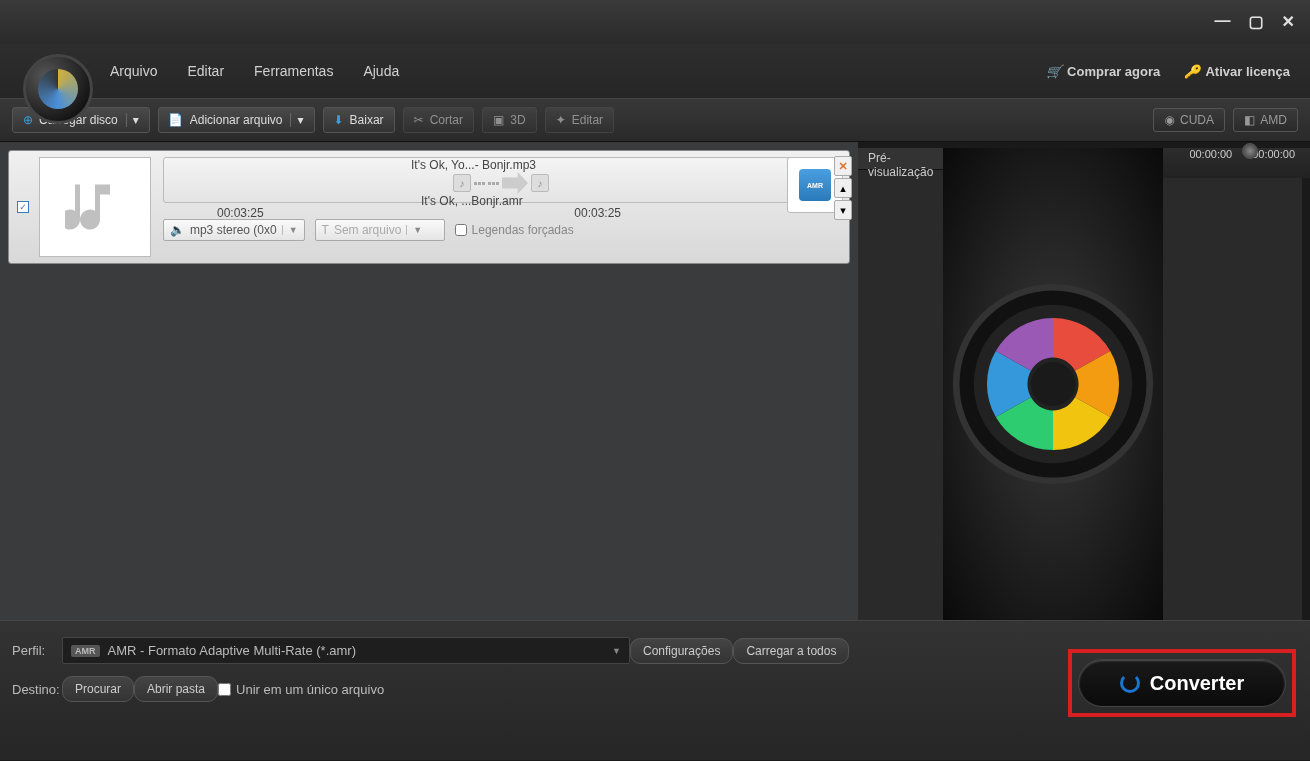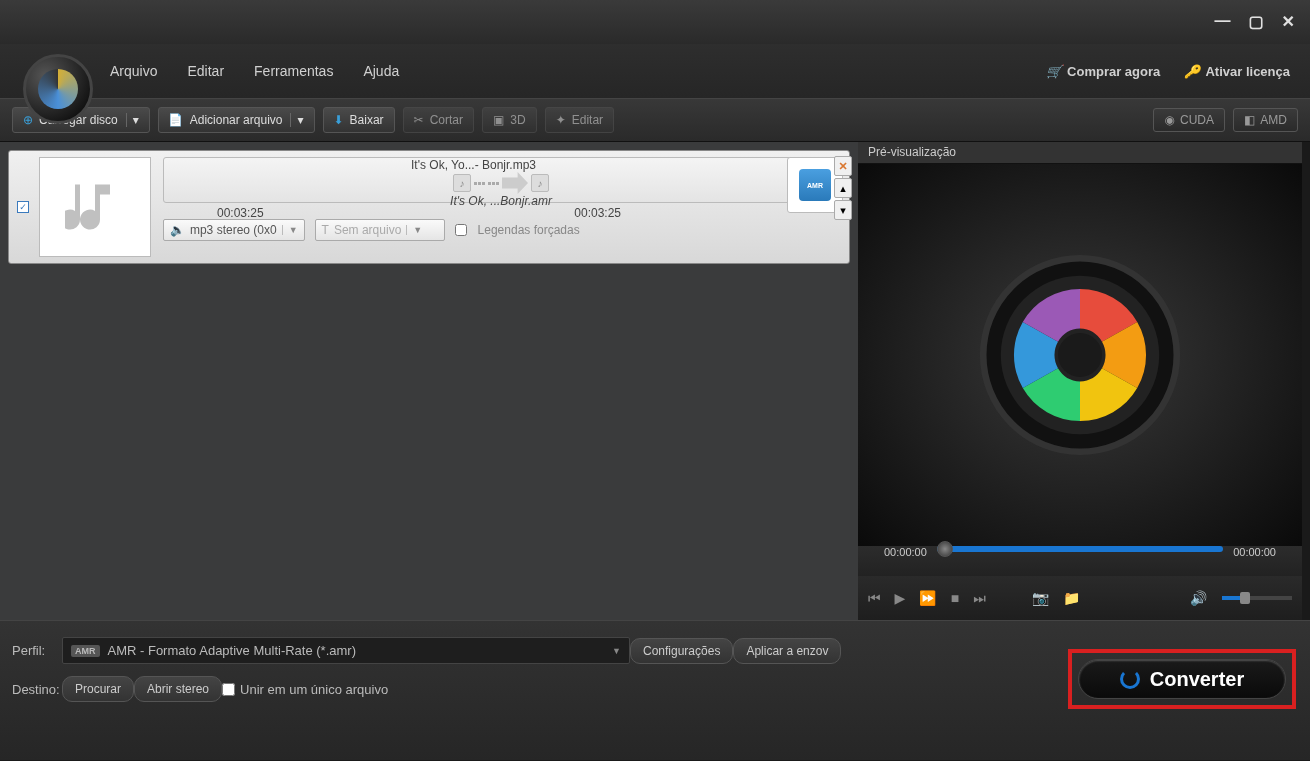--- a/index.html
+++ b/index.html
@@ -37,35 +37,35 @@
 .music-icon { width: 60px; height: 60px; color: #c0c0c0; }
 .file-info { flex: 1; padding: 6px 10px; display: flex; flex-direction: column; gap: 4px; }
 .file-row1 { display: flex; align-items: center; height: 46px; background: linear-gradient(#f4f4f4,#e4e4e4); border: 1px solid #bbb; border-radius: 3px; padding: 0 10px; font-size: 12px; color: #444; flex-direction: column; }
 .src-name { width: 180px; }
 .src-dur { position: absolute; left: 208px; top: 55px; font-size: 12px; color: #444; }
 .arrow-block { flex: 1; display: flex; align-items: center; justify-content: center; gap: 3px; }
 .mini-icon { width: 18px; height: 18px; background: #ddd; border: 1px solid #bbb; border-radius: 2px; display: flex; align-items: center; justify-content: center; font-size: 10px; color: #888; }
 .dots { display: flex; gap: 1px; }
 .dots span { width: 3px; height: 3px; background: #aaa; }
 .big-arrow { width: 26px; height: 22px; background: #ccc; clip-path: polygon(0 25%, 60% 25%, 60% 0, 100% 50%, 60% 100%, 60% 75%, 0 75%); }
-.dst-name { width: 160px; text-align: center; font-style: italic; }
+.dst-name { width: 160px; text-align: left; }
 .dst-dur { position: absolute; right: 228px; top: 55px; font-size: 12px; color: #444; }
 .fmt-box { position: absolute; right: 6px; top: 6px; width: 56px; height: 56px; background: #fff; border: 1px solid #bbb; border-radius: 3px; display: flex; align-items: center; justify-content: center; }
 .fmt-badge { width: 32px; height: 32px; background: linear-gradient(#4a9fe0,#2a7aba); border-radius: 4px; display: flex; align-items: center; justify-content: center; font-size: 7px; color: #fff; font-weight: bold; }
 .side-btns { position: absolute; right: -22px; top: 6px; display: flex; flex-direction: column; gap: 2px; }
 .side-btn { width: 18px; height: 20px; background: #f0f0f0; border: 1px solid #aaa; border-radius: 2px; display: flex; align-items: center; justify-content: center; font-size: 11px; cursor: pointer; }
 .side-btn.close { color: #d97730; font-weight: bold; }
 .file-row2 { display: flex; align-items: center; gap: 10px; margin-top: 12px; }
 .dd { background: linear-gradient(#fafafa,#e5e5e5); border: 1px solid #aaa; border-radius: 2px; font-size: 12px; color: #555; padding: 3px 6px; display: flex; align-items: center; gap: 5px; cursor: pointer; }
 .dd .caret { border-left: 1px solid #bbb; padding-left: 6px; font-size: 9px; color: #888; }
-.sub-chk { display: flex; align-items: center; gap: 11px; font-size: 12px; color: #888; }
+.sub-chk { display: flex; align-items: center; gap: 5px; font-size: 12px; color: #888; }
 .sub-chk input { width: 12px; height: 12px; }
 
 
-.preview-panel { width: 444px; background: #2a2a2a; display: flex; flex-direction: column; }
+.preview-panel { width: 444px; background: #2a2a2a; display: flex; flex-direction: row; margin-top: 6px; }
 .preview-header { height: 22px; background: #333; color: #ccc; font-size: 12px; padding: 3px 10px; border-bottom: 1px solid #111; }
 .preview-screen { flex: 1; background: radial-gradient(ellipse at center, #3a3a3a, #0a0a0a); display: flex; align-items: center; justify-content: center; }
 .preview-logo { width: 220px; height: 220px; }
 .playback-bar { height: 30px; background: linear-gradient(#2c2c2c,#222); display: flex; padding: 0 26px; gap: 10px; font-size: 11px; color: #ccc; }
 .pb-track { flex: 1; height: 6px; background: #1976d2; border-radius: 3px; position: relative; }
 .pb-knob { position: absolute; left: 0; top: -5px; width: 16px; height: 16px; background: radial-gradient(#888,#333); border-radius: 50%; border: 1px solid #555; }
 .controls-bar { height: 44px; background: linear-gradient(#2a2a2a,#1e1e1e); display: flex; align-items: center; padding: 0 10px; gap: 14px; color: #888; font-size: 14px; }
 .ctrl { cursor: pointer; }
 .ctrl-spacer { flex: 1; }
 .vol-slider { width: 70px; height: 4px; background: #444; position: relative; }
@@ -76,21 +76,21 @@
 .bottom { height: 140px; background: linear-gradient(#333,#262626); border-top: 1px solid #444; padding: 16px 12px 10px 12px; position: relative; }
 .form-row { display: flex; align-items: center; gap: 0; margin-bottom: 12px; }
 .form-label { color: #bbb; font-size: 13px; width: 50px; }
 .form-input { background: #1e1e1e; border: 1px solid #444; color: #bbb; font-size: 13px; padding: 5px 8px; width: 568px; border-radius: 2px; display: flex; align-items: center; justify-content: space-between; }
 .form-input .caret { font-size: 9px; color: #888; }
 .form-btn { background: linear-gradient(#444,#333); border: 1px solid #555; color: #ccc; font-size: 12px; padding: 5px 12px; border-radius: 10px; cursor: pointer; }
 .merge-chk { display: flex; align-items: center; gap: 5px; color: #bbb; font-size: 13px; }
 .merge-chk input { width: 13px; height: 13px; }
 
 .convert-wrap { position: absolute; right: 14px; top: 28px; border: 4px solid #d92020; padding: 6px; }
-.convert-btn { background: linear-gradient(#1a1a1a,#0a0a0a); border: 1px solid #444; border-radius: 28px; width: 208px; height: 40px; display: flex; align-items: center; justify-content: center; gap: 10px; cursor: pointer; box-shadow: inset 0 1px 2px #555; }
+.convert-btn { background: linear-gradient(#1a1a1a,#0a0a0a); border: 1px solid #444; border-radius: 28px; width: 208px; height: 48px; display: flex; align-items: center; justify-content: center; gap: 10px; cursor: pointer; box-shadow: inset 0 1px 2px #555; }
 .convert-btn .spin { width: 20px; height: 20px; border: 3px solid #1976d2; border-top-color: transparent; border-radius: 50%; }
 .convert-btn span { color: #fff; font-weight: bold; font-size: 20px; }
 
 .icon-blue { color: #3a9fd8; }
 </style>
 </head>
 <body>
 
 <div class="titlebar">
   <div class="win-controls">
@@ -269,26 +269,26 @@
   <div class="form-row">
     <div class="form-label">Perfil:</div>
     <div class="form-input">
       <span style="display:flex;align-items:center;gap:8px;">
           <b style="background:#555;padding:1px 4px;border-radius:2px;font-size:9px;">AMR</b>
           <span>AMR - Formato Adaptive Multi-Rate (*.amr)</span>
         </span>
       <span class="caret">▼</span>
     </div>
     <div class="form-btn">Configurações</div>
-    <div class="form-btn">Aplicar a enzov</div>
+    <div class="form-btn">Carregar a todos</div>
   </div>
   <div class="form-row">
     <div class="form-label">Destino:</div>
     <div class="form-btn">Procurar</div>
-    <div class="form-btn">Abrir stereo</div>
+    <div class="form-btn">Abrir pasta</div>
     <label class="merge-chk">
       <input type="checkbox" style="">
       <span>Unir em um único arquivo</span>
     </label>
   </div>
 
   <div class="convert-wrap">
     <div class="convert-btn">
       <div class="spin"></div>
       <span>Converter</span>

